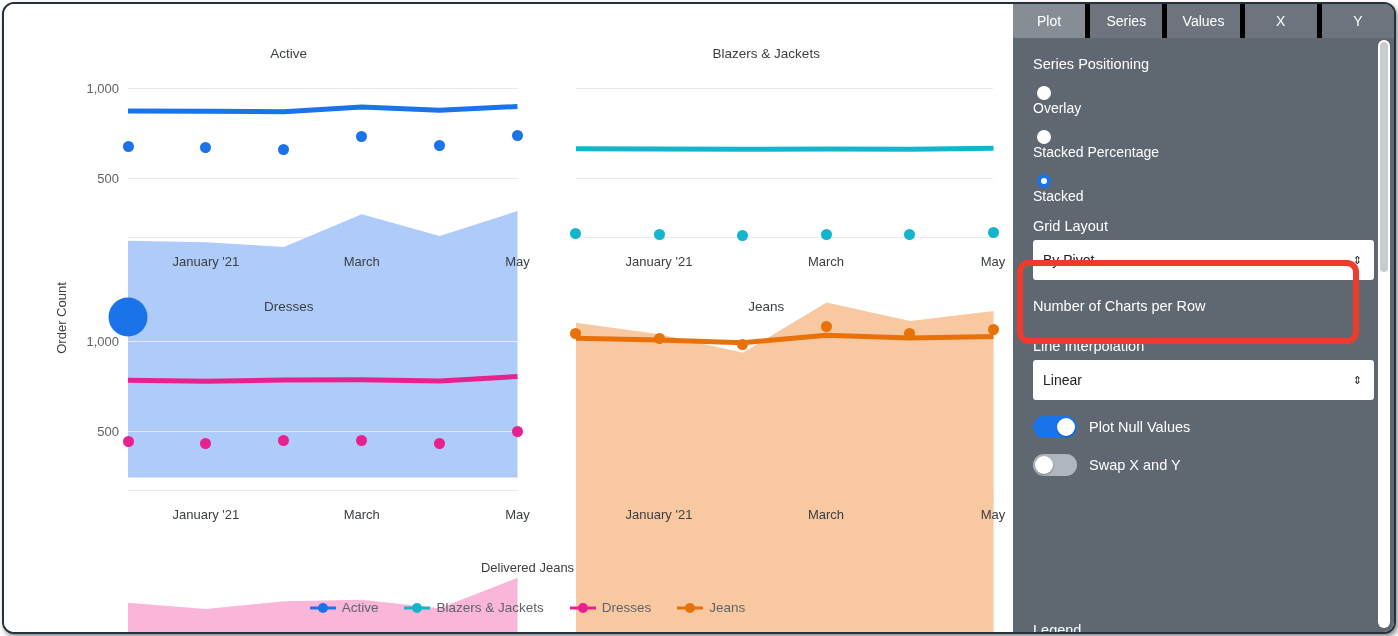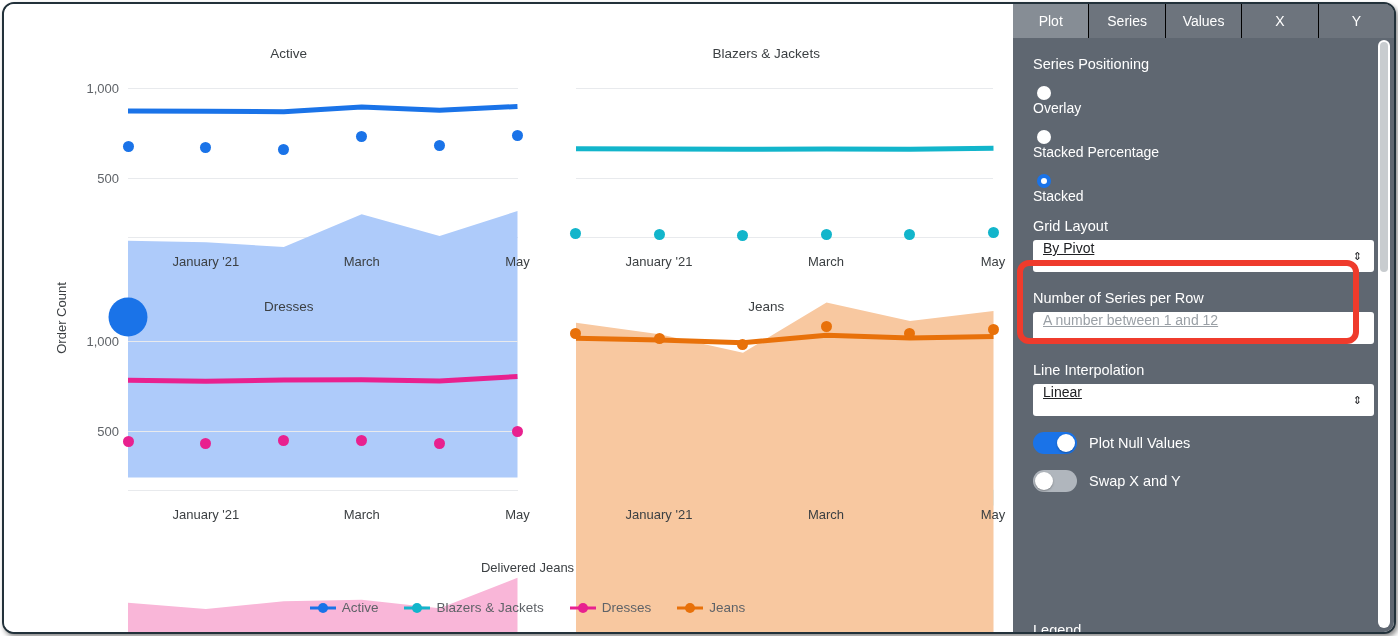--- a/index.html
+++ b/index.html
@@ -102,21 +102,21 @@
     background: #5f6771;
     color: #fff;
     overflow: hidden;
   }
   .tabs { display: flex; height: 34px; background: #5f6771; }
   .tab {
     flex: 1 1 0;
     display: flex; align-items: center; justify-content: center;
     font-size: 14px; color: #ffffff;
     background: #6d747d;
-    border-right: 1px solid #000000;
+    border-right: 5px solid #000000;
     cursor: pointer;
   }
   .tab:last-child { border-right: none; }
   .tab.active { background: #868d95; }
   .panel-body {
     position: absolute;
     top: 34px; left: 0; right: 0; bottom: 0;
     padding: 18px 20px 0 20px;
     overflow: hidden;
   }
@@ -130,26 +130,26 @@
   }
   .radio-dot.selected {
     background: #ffffff;
     border: 4px solid #1a73e8;
     box-shadow: 0 0 0 1px #ffffff inset;
   }
   .radio-label { font-size: 14px; color: #fff; }
   .field-label { font-size: 14.5px; color: #fff; margin: 4px 0 6px 0; }
   .select, .textinput {
     position: relative;
-    height: 32px;
+    height: 40px;
     background: #ffffff;
     border-radius: 3px;
-    display: flex; 
+    display: flex; align-items: center;
     padding: 0 10px;
-    font-size: 14px; color: #202124; text-decoration: underline;
+    font-size: 14px; color: #202124;
   }
   .textinput { color: #9aa0a6; }
   .sel-arrow {
     position: absolute; right: 12px; top: 50%;
     transform: translateY(-50%);
     font-size: 11px; color: #202124; line-height: 1;
   }
   .spacer-12 { height: 14px; }
   .toggle-row { display: flex; align-items: center; gap: 12px; margin-top: 16px; }
   .toggle {
@@ -392,22 +392,21 @@
       </div>
 
       <div class="field-label">Grid Layout</div>
       <div class="select">
         <span>By Pivot</span>
         <span class="sel-arrow">⇕</span>
       </div>
 
       <div class="spacer-12"></div>
 
-      <div class="field-label">Number of Series per Row</div>
-      <div class="textinput">A number between 1 and 12</div>
+      <div class="field-label">Number of Charts per Row</div>
 
       <div class="spacer-12"></div>
 
       <div class="field-label">Line Interpolation</div>
       <div class="select">
         <span>Linear</span>
         <span class="sel-arrow">⇕</span>
       </div>
 
       <div class="toggle-row">

